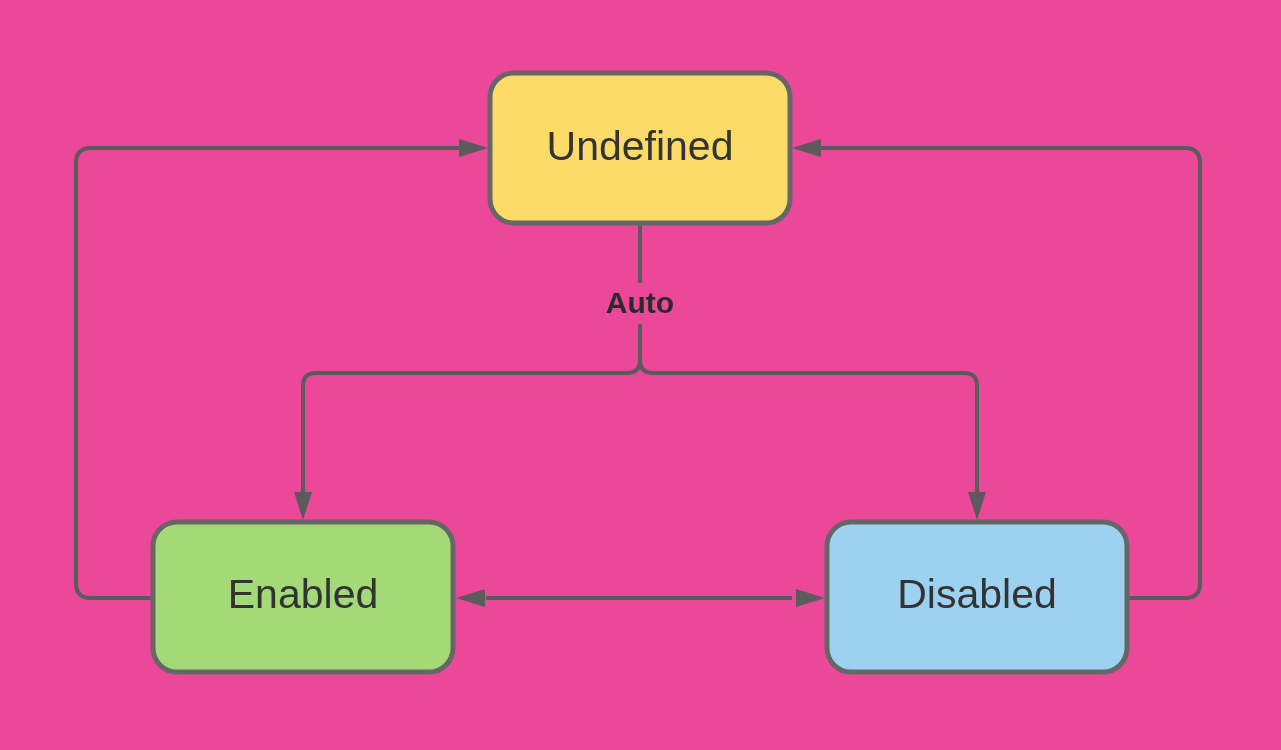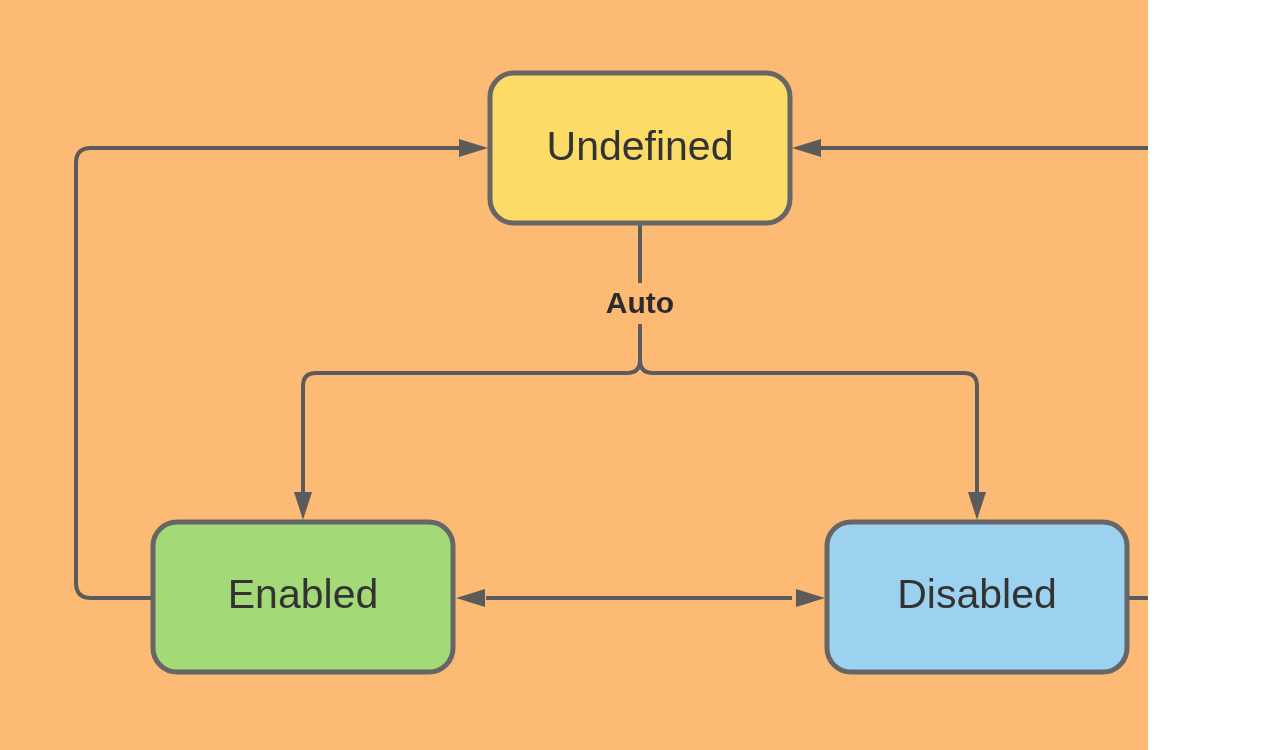--- a/index.html
+++ b/index.html
@@ -2,23 +2,23 @@
 <html><head>
 <meta charset="utf-8">
 <style>
   html, body {
     margin: 0;
     padding: 0;
     background: #ffffff;
   }
   .canvas {
     position: relative;
-    width: 1148px;
+    width: 1281px;
     height: 750px;
-    background: #fdba74;
+    background: #ec4899;
     overflow: hidden;
   }
   svg { display: block; }
   .node-label {
     font-family: "Liberation Sans", sans-serif;
     font-size: 41px;
     text-anchor: middle;
   }
   .edge-label {
     font-family: "Liberation Sans", sans-serif;

